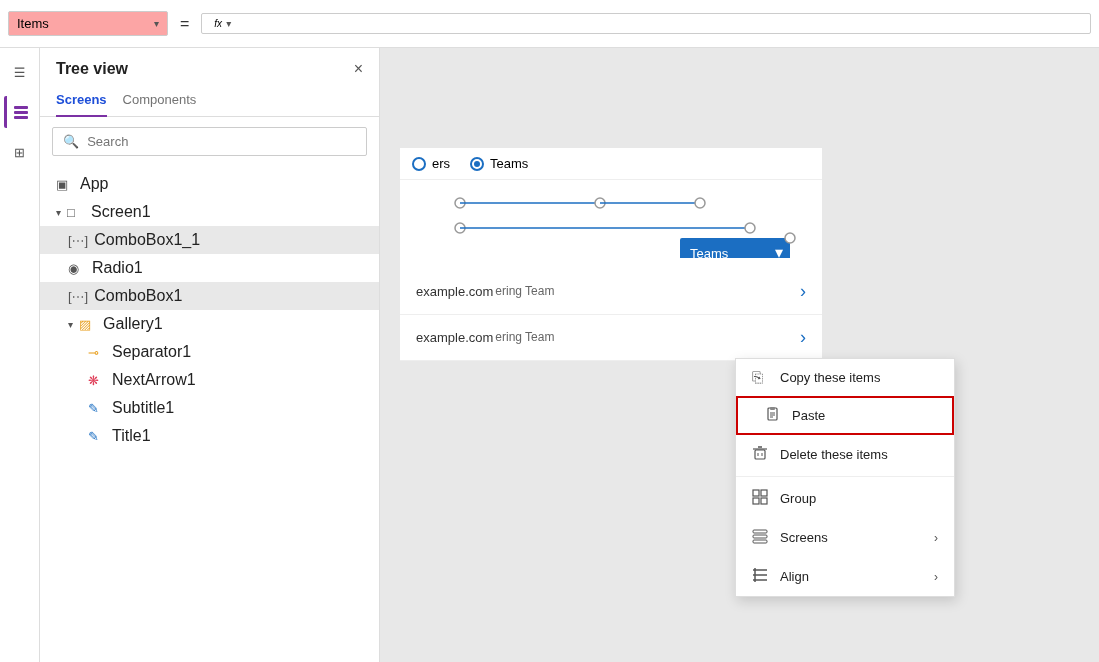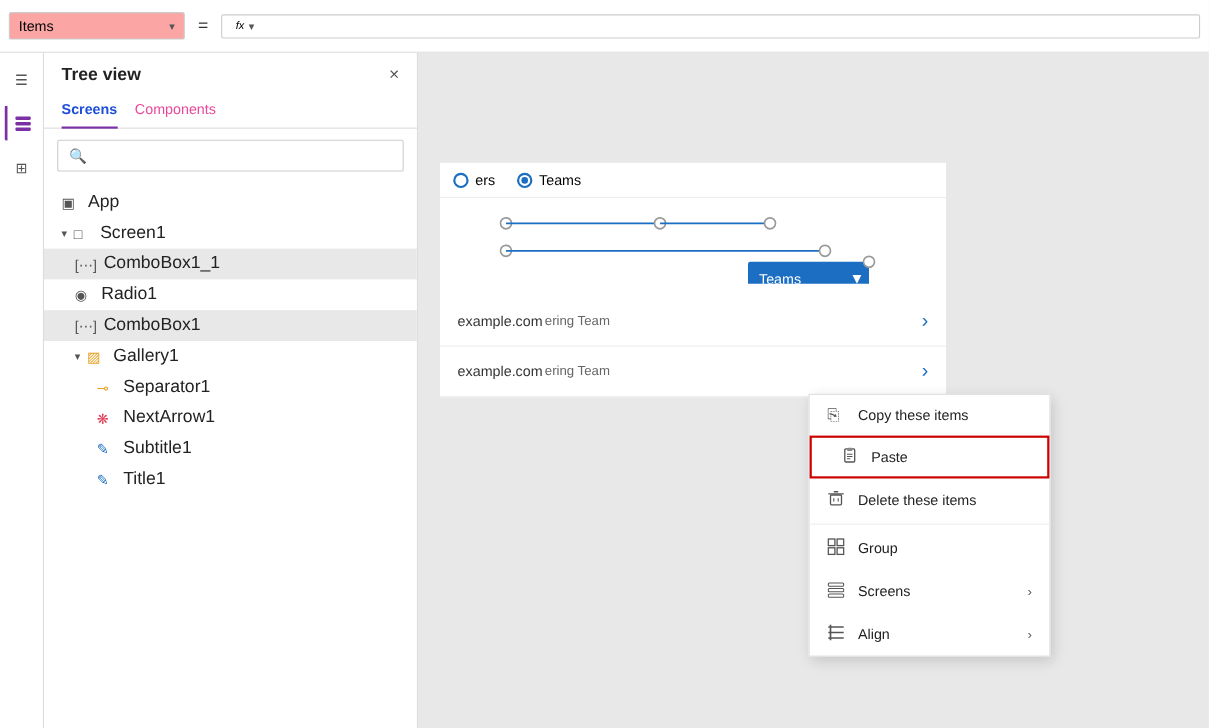--- a/index.html
+++ b/index.html
@@ -57,21 +57,21 @@
       text-align: center;
     }
     .tree-panel-title { font-size: 16px; font-weight: 600; color: #222; }
     .tree-panel-close { cursor: pointer; color: #555; font-size: 16px; }
 
     
     .tree-tabs {
       display: flex; padding: 0 16px; border-bottom: 1px solid #ddd; gap: 16px;
     }
     .tree-tab {
-      padding: 6px 0 8px; cursor: pointer; color: #ec4899; font-size: 13px;
+      padding: 6px 0 8px; cursor: pointer; color: #737373; font-size: 13px;
       border-bottom: 2px solid transparent; margin-bottom: -1px;
     }
     .tree-tab.active { color: #1d4ed8; border-bottom-color: #7b31a4; font-weight: 600; }
 
     
     .tree-search {
       margin: 10px 12px; display: flex; align-items: center;
       border: 1px solid #ccc; border-radius: 2px; padding: 6px 10px; gap: 8px;
       background: #fff;
     }
@@ -180,20 +180,21 @@
       <div class="tree-tab active">
         <span>Screens</span>
       </div>
       <div class="tree-tab">
         <span>Components</span>
       </div>
     </div>
 
     <div class="tree-search">
       <span class="tree-search-icon">🔍</span>
+      <input class="tree-search-input" type="text" placeholder="Search" style="">
     </div>
 
     <div class="tree-content">
 
       <div class="tree-item">
         <span class="tree-item-icon">▣</span>
         <span class="tree-item-label">App</span>
       </div>
 
       <div class="tree-item">
@@ -240,21 +241,21 @@
 
       <div class="tree-item tree-item-indent2">
         <span class="tree-item-icon" style="color:#1b6ec2;">✎</span>
         <span class="tree-item-label">Title1</span>
       </div>
     </div>
   </div>
 
   <div class="canvas-area">
 
-    <div style="position:absolute; top:100px; left:20px; width:460px; background:#fff;">
+    <div style="position:absolute; top:100px; left:20px; width:422px; background:#fff;">
 
       <div class="radio-row">
         <div class="radio-option">
           <div class="radio-circle"></div>
           <span>ers</span>
         </div>
         <div class="radio-option">
           <div class="radio-circle selected"></div>
           <span>Teams</span>
         </div>

